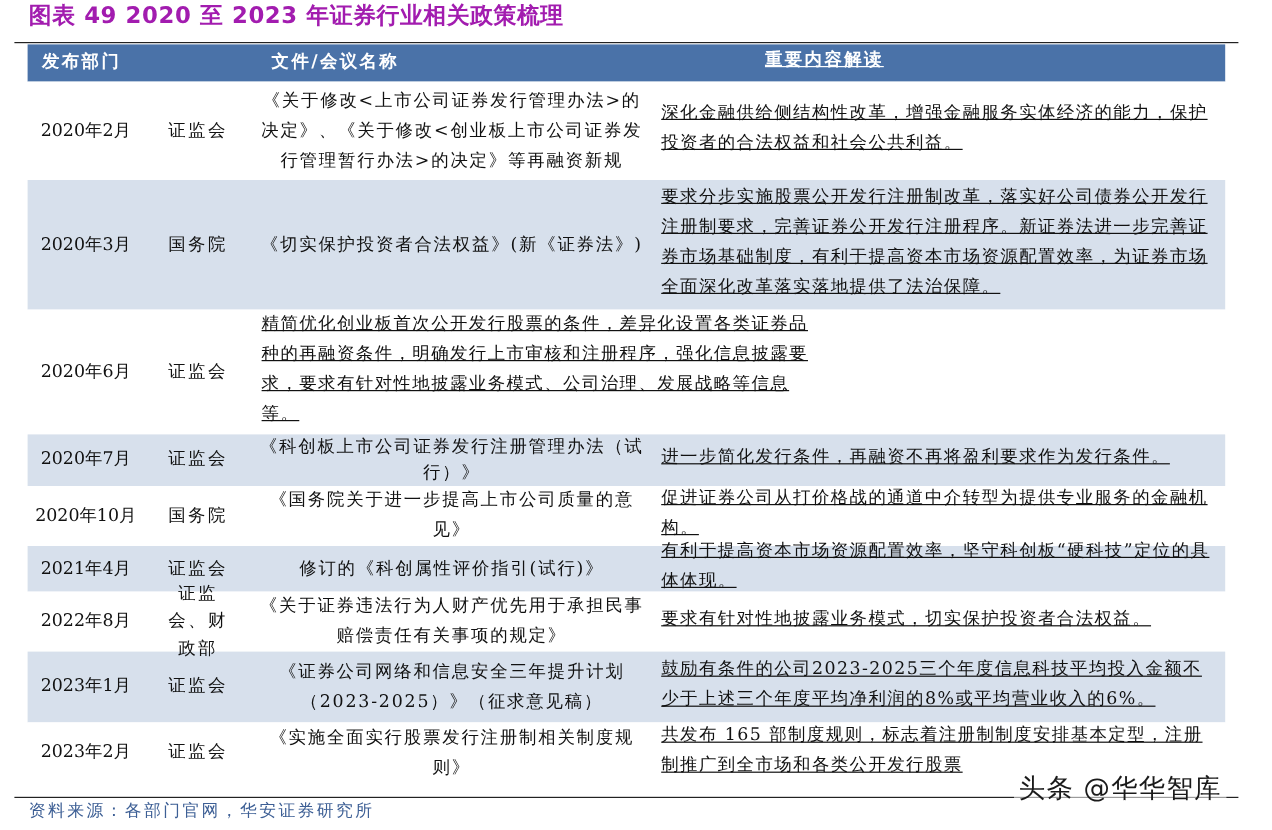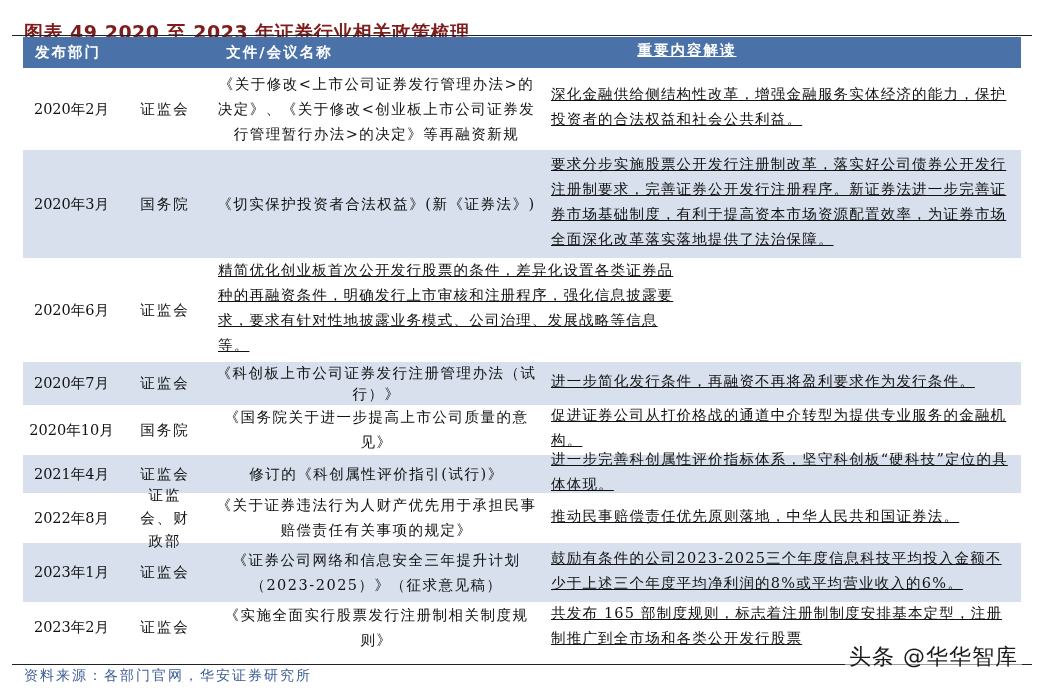--- a/index.html
+++ b/index.html
@@ -11,24 +11,24 @@
       width: 1060px;
       height: 692px;
       position: relative;
       overflow: hidden;
       font-family: "DejaVu Serif", "Liberation Serif", serif;
       color: #111;
     }
     .title {
       position: absolute;
       left: 24px;
-      top: 20px;
+      top: 0;
       font-size: 19px;
       font-weight: bold;
-      color: #7f1d1d;
+      color: #a21caf;
       letter-spacing: 0.5px;
       font-family: "DejaVu Sans", "Liberation Sans", sans-serif;
     }
     .top-rule {
       position: absolute;
       left: 12px;
       top: 35px;
       width: 1020px;
       height: 1px;
       background: #222;
@@ -139,28 +139,28 @@
     <div class="cell c-date">2020年10月</div>
     <div class="cell c-dept">国务院</div>
     <div class="cell c-doc">《国务院关于进一步提高上市公司质量的意见》</div>
     <div class="cell c-content">促进证券公司从打价格战的通道中介转型为提供专业服务的金融机构。</div>
   </div>
 
   <div class="row shaded" style="height:38px">
     <div class="cell c-date">2021年4月</div>
     <div class="cell c-dept">证监会</div>
     <div class="cell c-doc">修订的《科创属性评价指引(试行)》</div>
-    <div class="cell c-content">进一步完善科创属性评价指标体系，坚守科创板“硬科技”定位的具体体现。</div>
+    <div class="cell c-content">有利于提高资本市场资源配置效率，坚守科创板“硬科技”定位的具体体现。</div>
   </div>
 
   <div class="row plain" style="height:50px">
     <div class="cell c-date">2022年8月</div>
     <div class="cell c-dept" style="line-height:23px; padding:0 14px">证监会、财政部</div>
     <div class="cell c-doc">《关于证券违法行为人财产优先用于承担民事赔偿责任有关事项的规定》</div>
-    <div class="cell c-content">推动民事赔偿责任优先原则落地，中华人民共和国证券法。</div>
+    <div class="cell c-content">要求有针对性地披露业务模式，切实保护投资者合法权益。</div>
   </div>
 
   <div class="row shaded" style="height:59px">
     <div class="cell c-date">2023年1月</div>
     <div class="cell c-dept">证监会</div>
     <div class="cell c-doc">《证券公司网络和信息安全三年提升计划（2023-2025）》（征求意见稿）</div>
     <div class="cell c-content">鼓励有条件的公司2023-2025三个年度信息科技平均投入金额不少于上述三个年度平均净利润的8%或平均营业收入的6%。</div>
   </div>
 
   <div class="row plain" style="height:51px">

